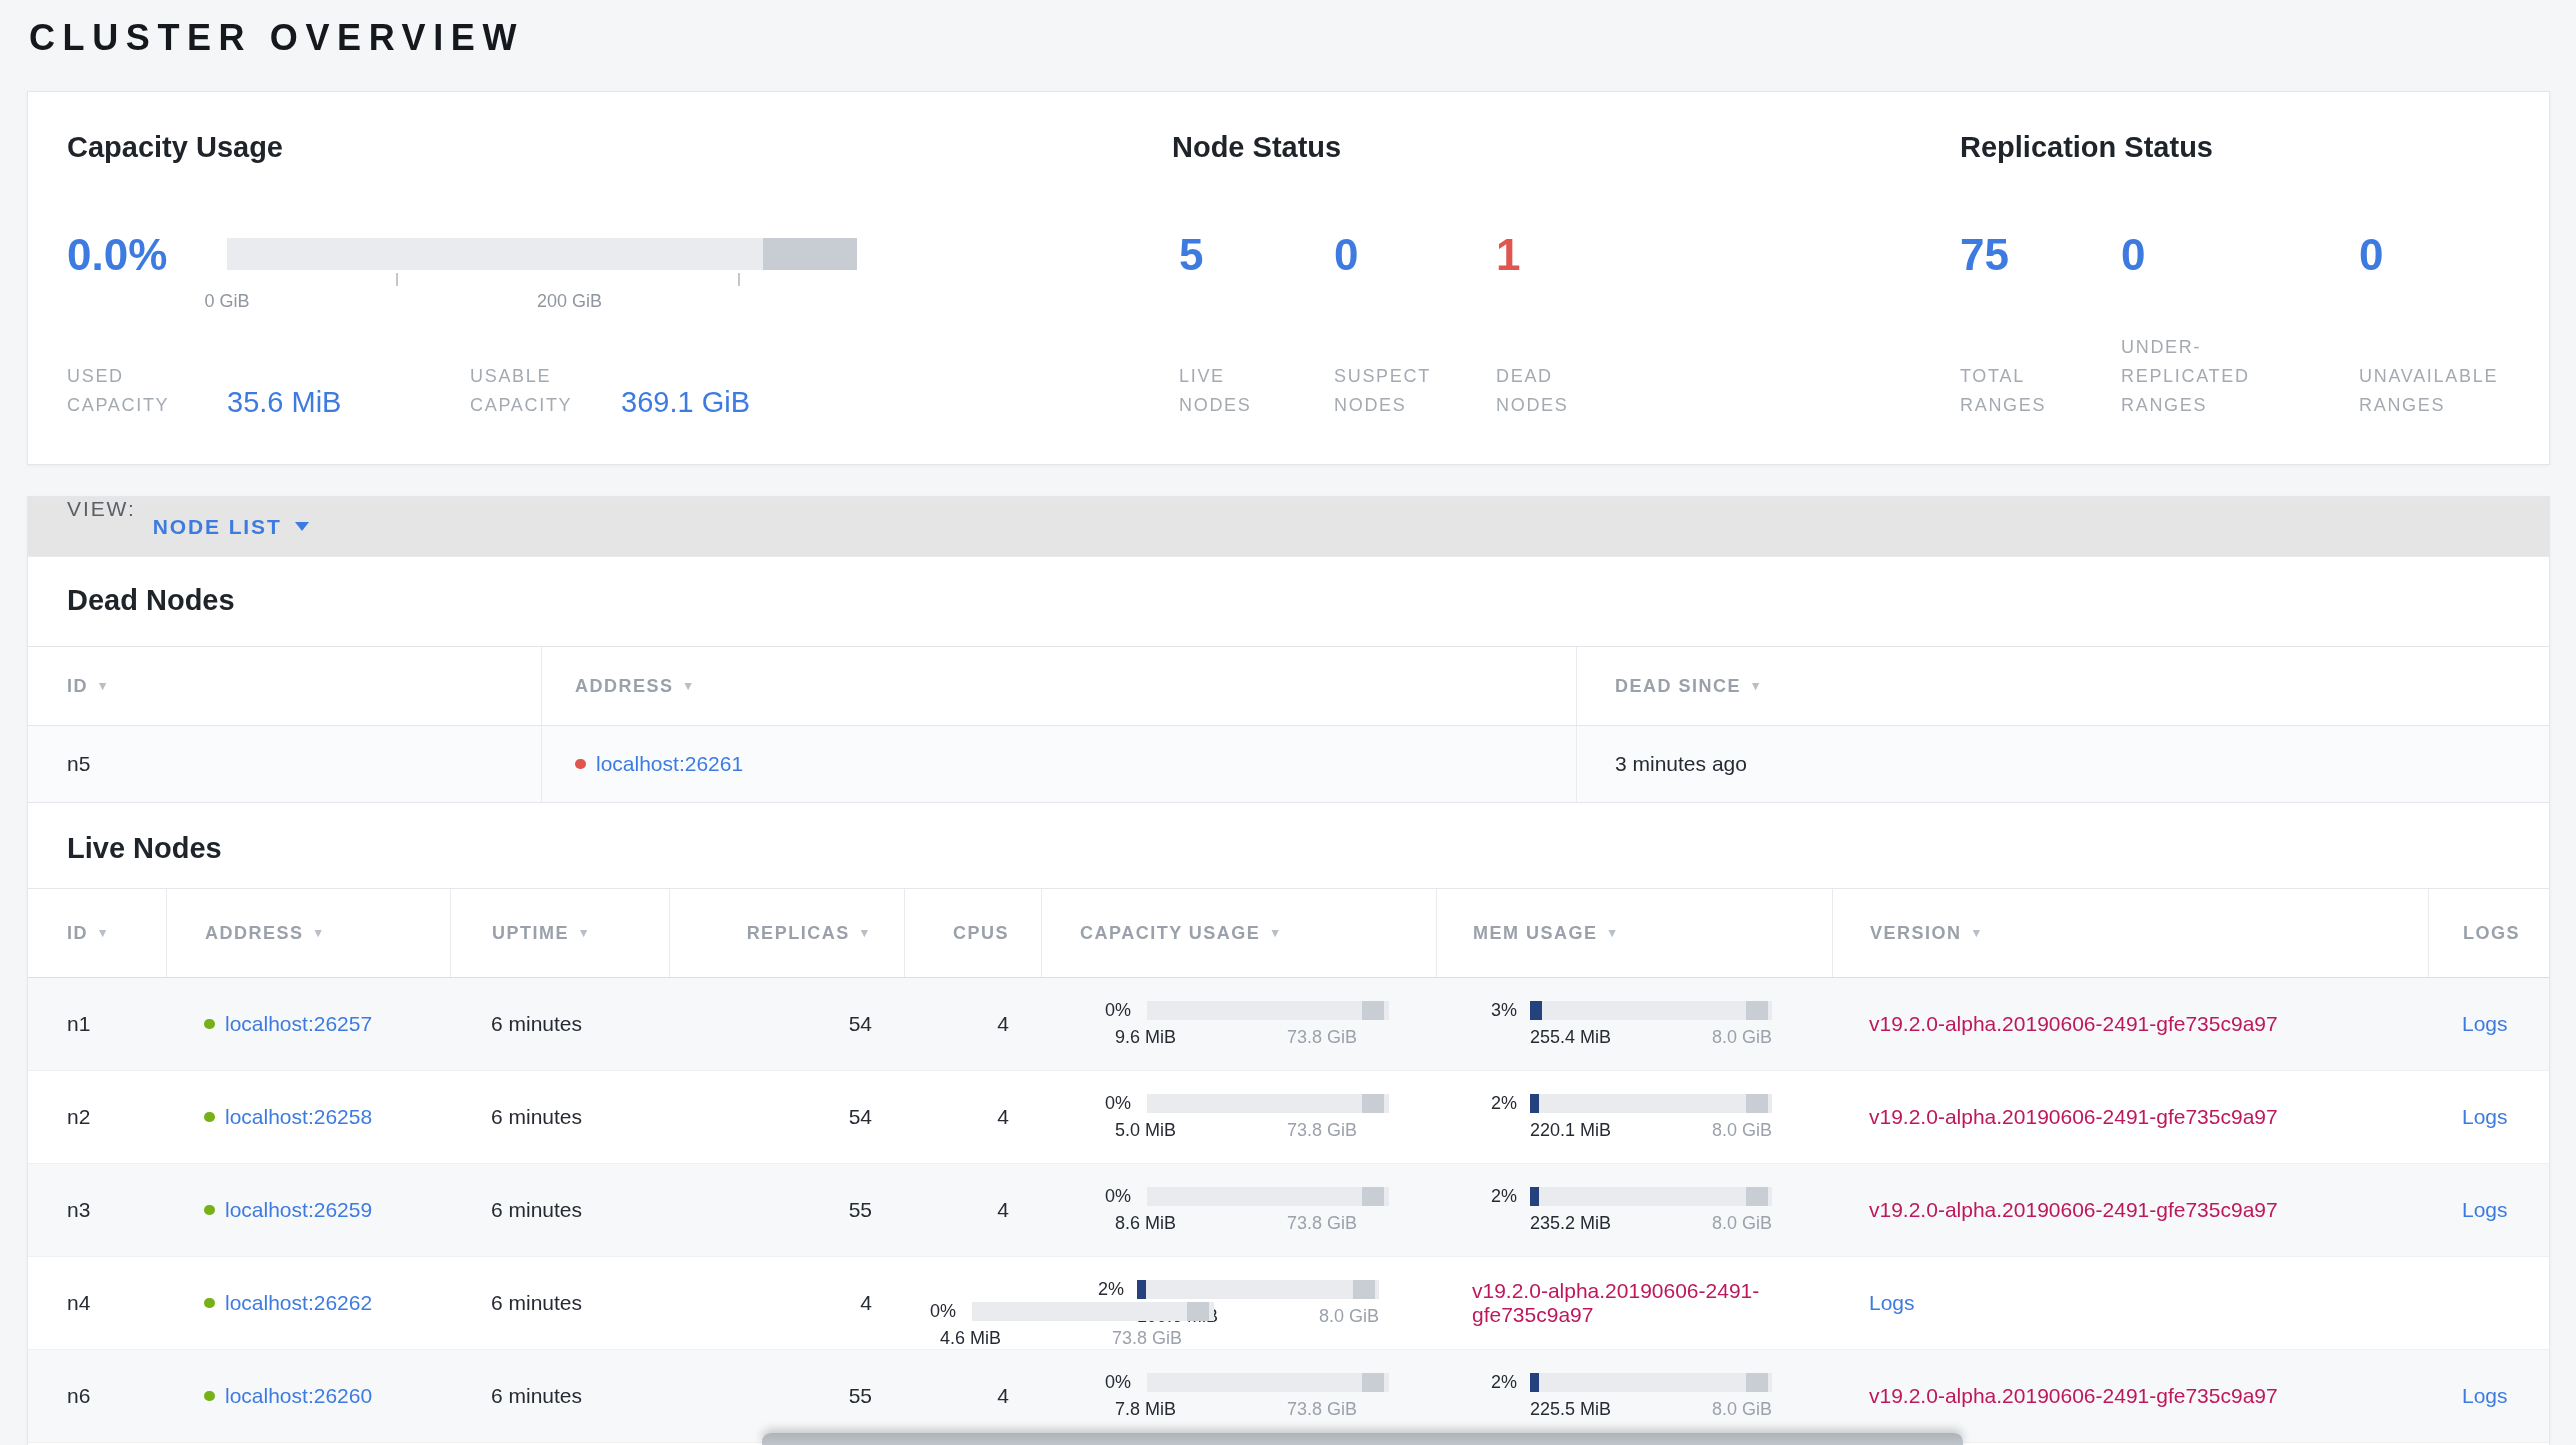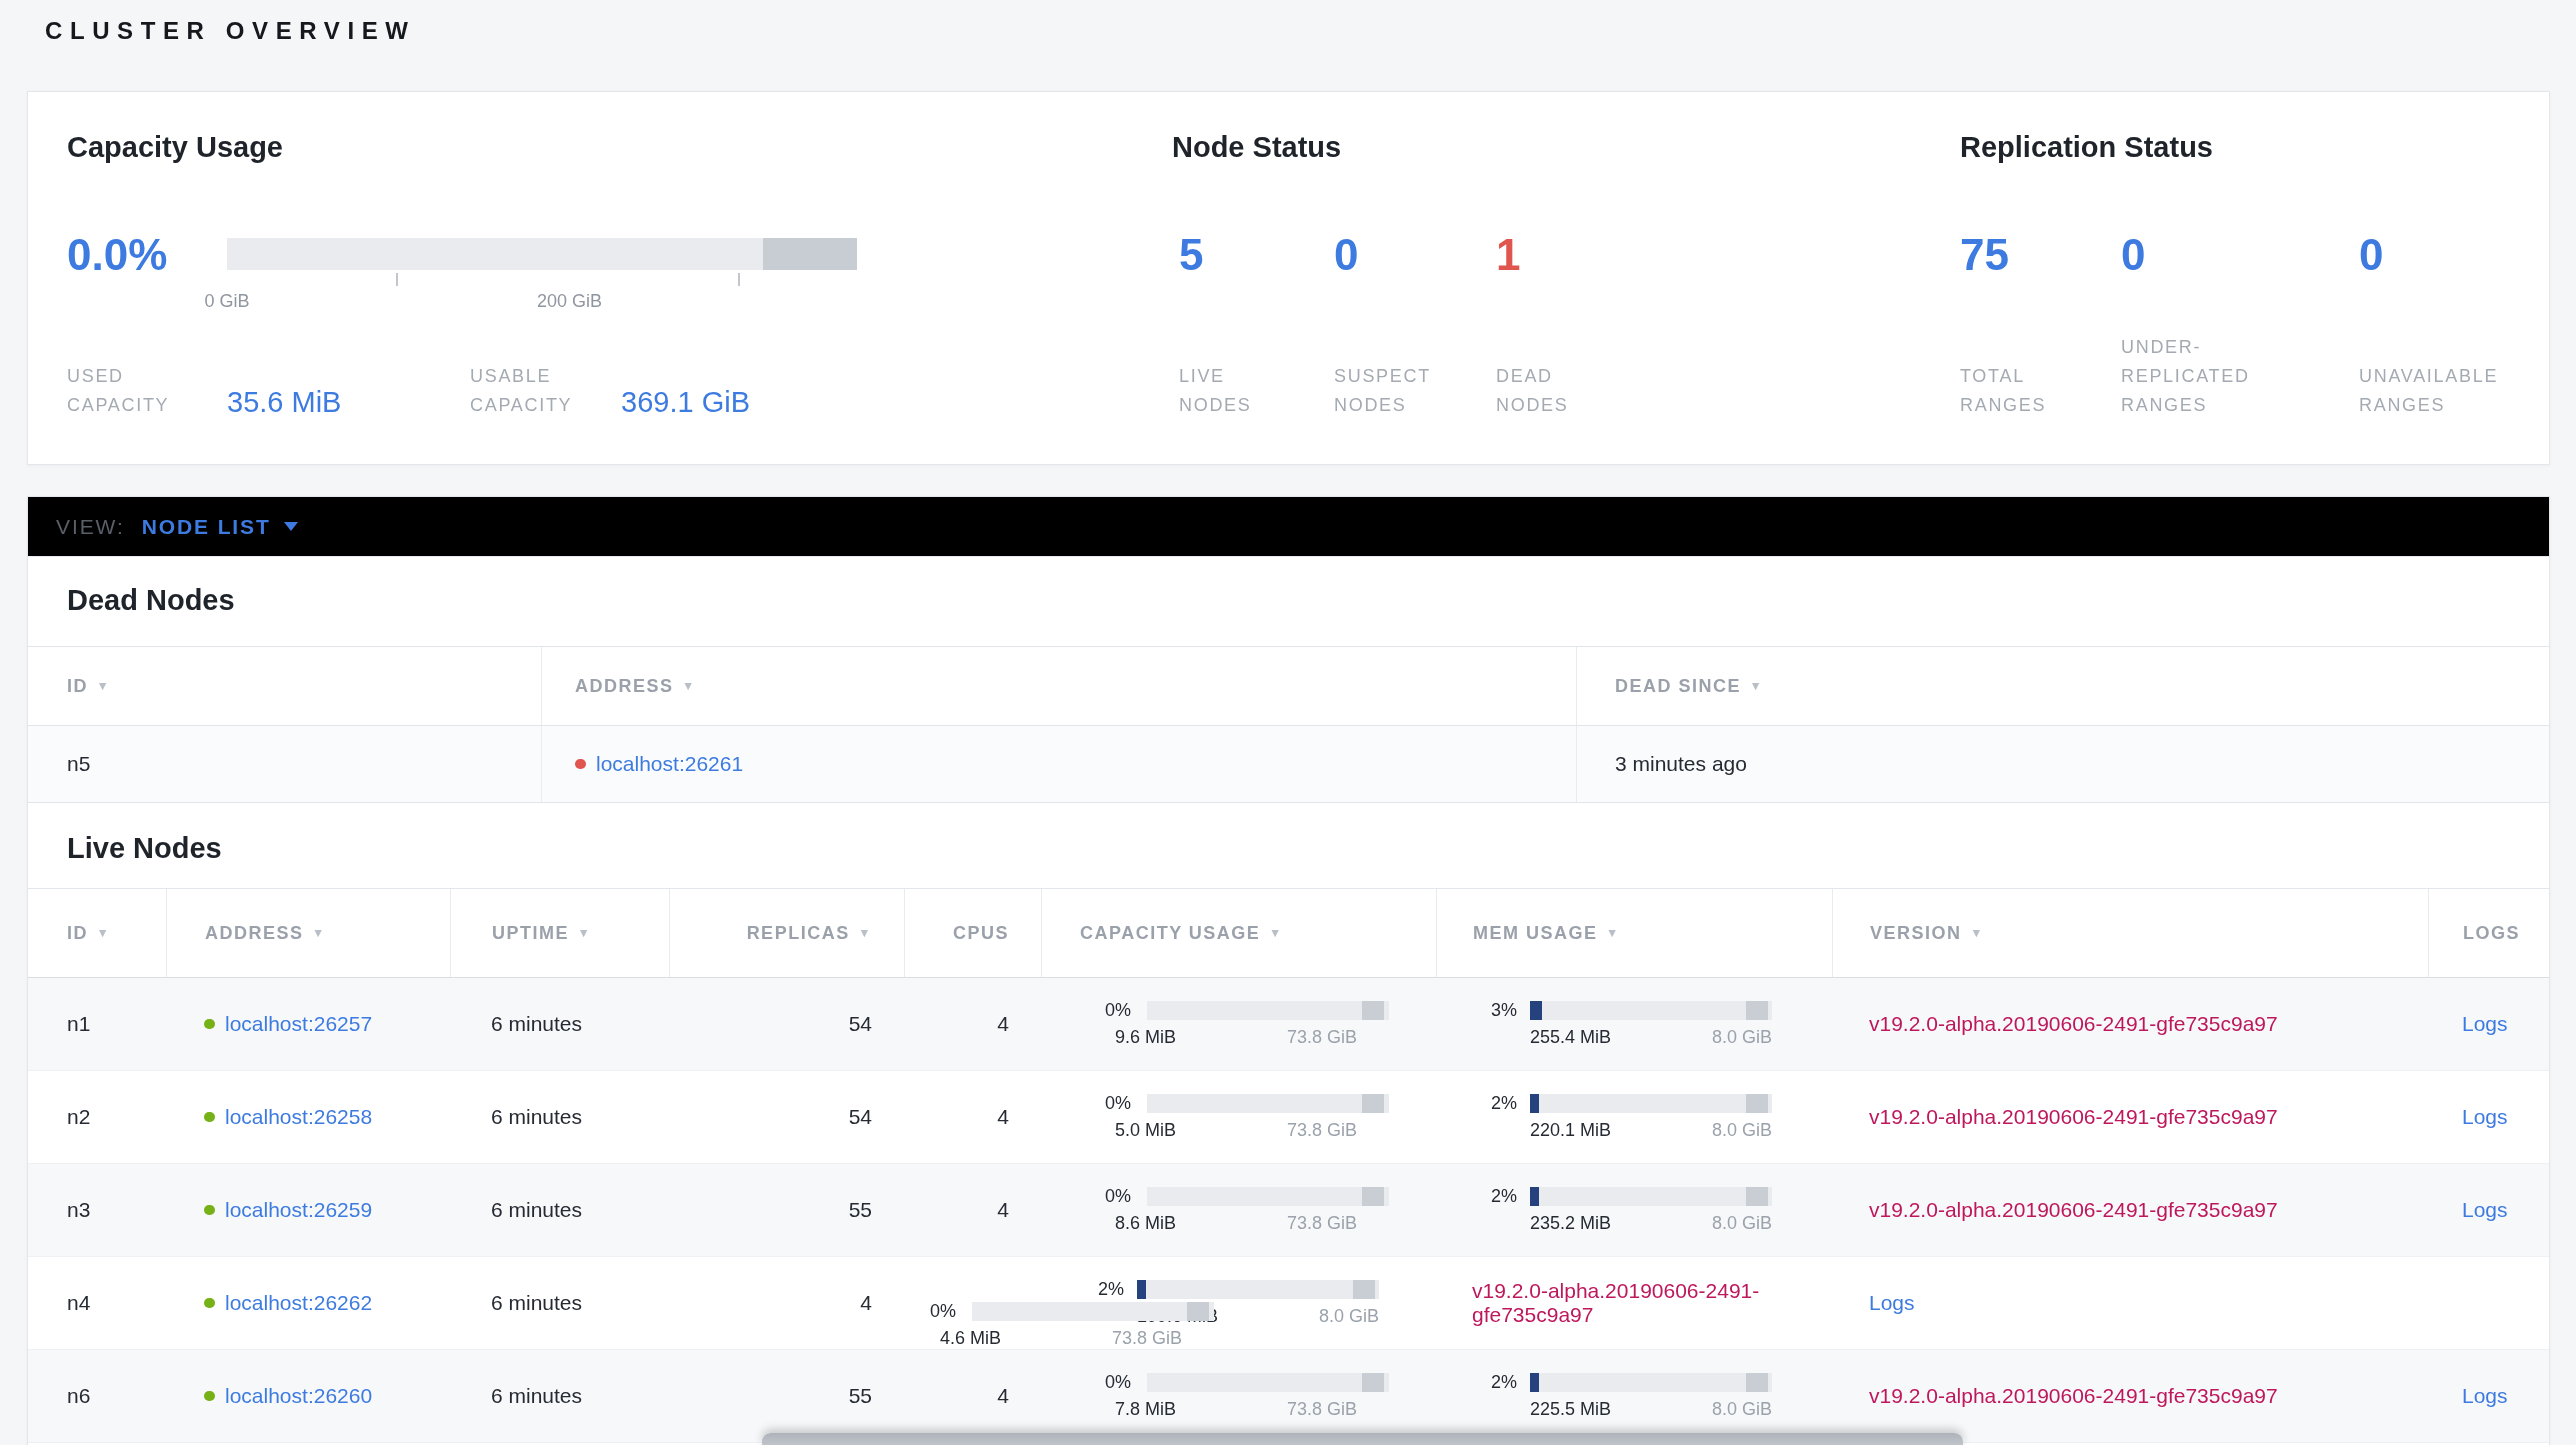--- a/index.html
+++ b/index.html
@@ -18,21 +18,21 @@
   }
   .abs { position: absolute; }
   .card {
     position: absolute;
     background: #ffffff;
     border: 1px solid #e3e6ea;
     box-shadow: 0 1px 2.9px rgba(40,50,60,.05);
   }
   #page-title {
     position: absolute; left: 29px; top: 17px;
-    font-size: 24px; font-weight: 700; letter-spacing: 7.6px; color: #15181d; margin-left: 16px;
+    font-size: 36px; font-weight: 700; letter-spacing: 7.6px; color: #15181d;
   }
   #summary-card { left: 27px; top: 91px; width: 2523px; height: 374px; }
   #main-card { left: 27px; top: 496px; width: 2523px; height: 955px; overflow: hidden; }
 
   .section-title { font-size: 29px; font-weight: 600; color: #1f242b; line-height: 1.2; }
   .big-num { font-size: 44px; font-weight: 700; color: var(--accent-blue); line-height: 1; }
   .big-num.red { color: var(--alert-red); }
   .stat-label {
     font-size: 18px; font-weight: 500; letter-spacing: 1.7px;
     color: #a4aab2; line-height: 1.6; text-transform: uppercase;
@@ -41,22 +41,22 @@
 
   
   .cap-bar { width: 630px; height: 32px; background: #e9ebee; position: absolute; }
   .cap-bar-end { position: absolute; right: 0; top: 0; bottom: 0; width: 94px; background: #c8cdd4; }
   .tick { position: absolute; width: 1.9px; height: 13.4px; background: #c3c7cd; }
   .tick-label { position: absolute; font-size: 18px; color: #9096a0; text-align: center; }
 
   
   #view-bar {
     position: absolute; left: 0; right: 0; top: 0; height: 60px;
-    display: flex; align-items: center; padding-left: 28px;
-    border-bottom: 1px solid #e7eaee; background: #000000;
+    display: flex; padding-left: 39px;
+    border-bottom: 1px solid #e7eaee; background: #e5e5e5;
   }
   .view-label { font-size: 21px; letter-spacing: 1.9px; color: #5a6068; font-weight: 500; }
   .view-select { display: flex; align-items: center; margin-left: 17px; cursor: pointer; }
   .view-selected { font-size: 21px; letter-spacing: 1.9px; color: var(--accent-blue); font-weight: 700; }
   .caret-down {
     width: 0; height: 0; margin-left: 13.4px;
     border-left: 7.6px solid transparent; border-right: 7.6px solid transparent;
     border-top: 9.5px solid var(--accent-blue);
   }
 

